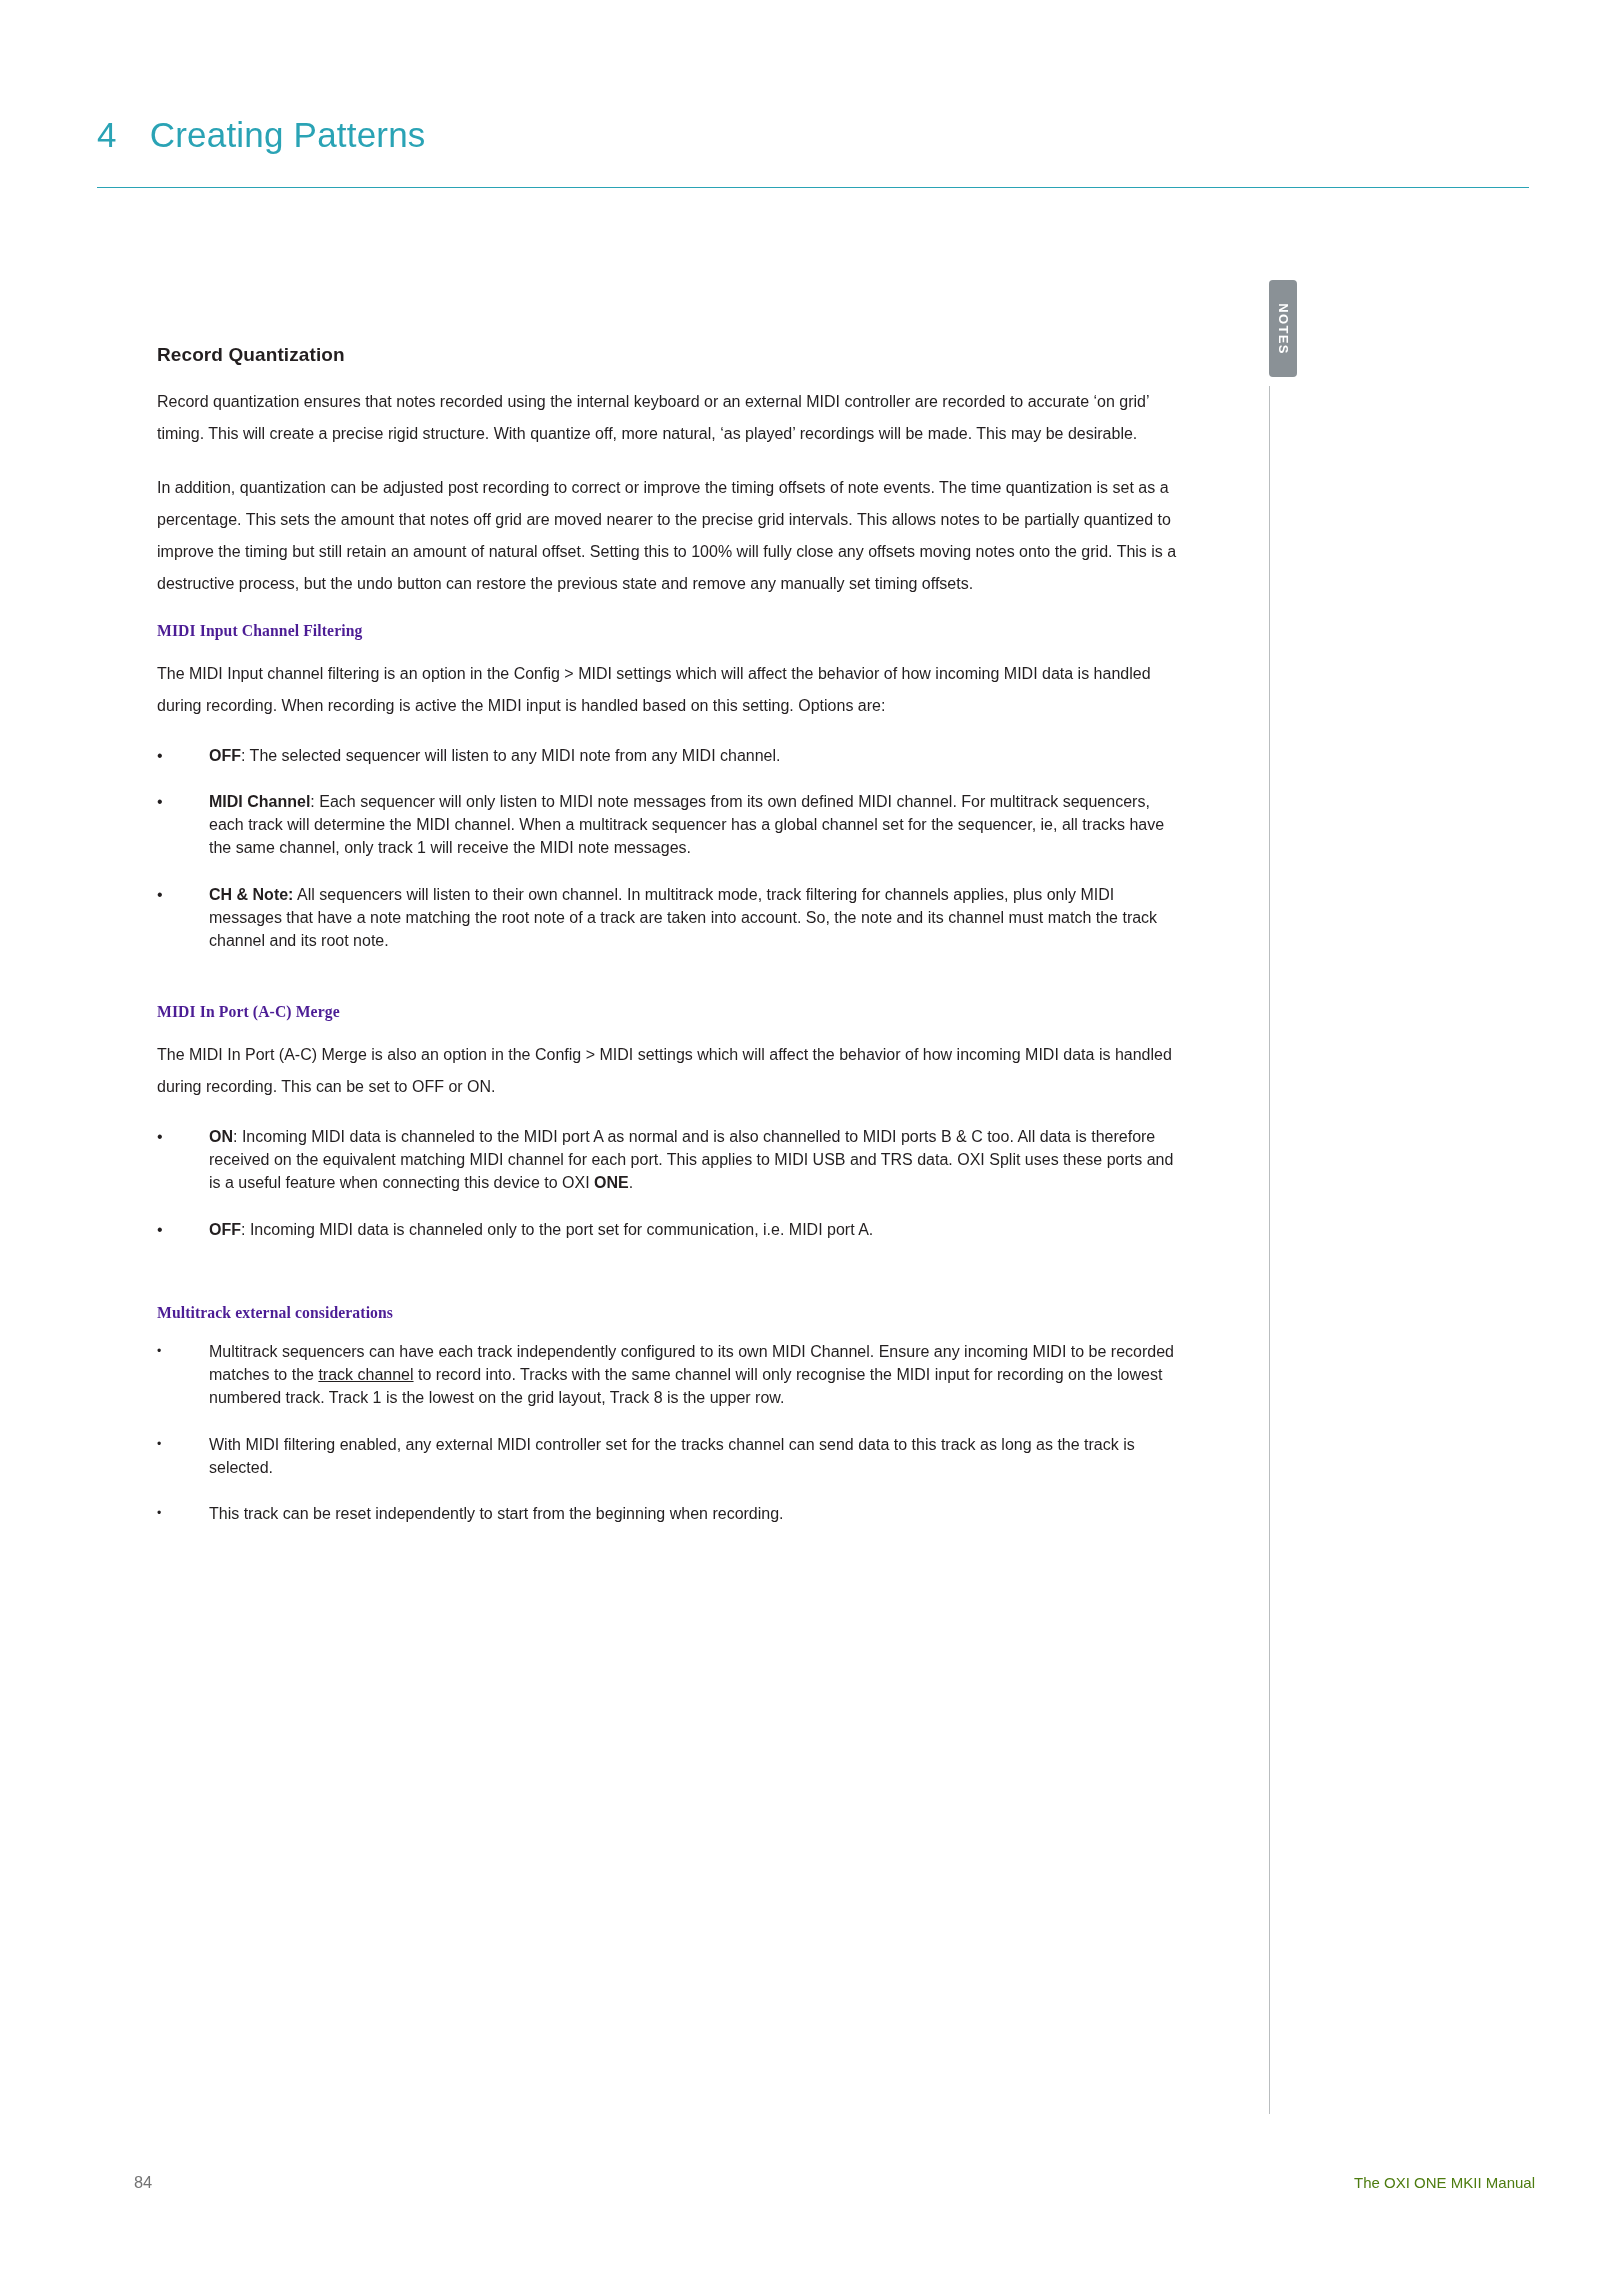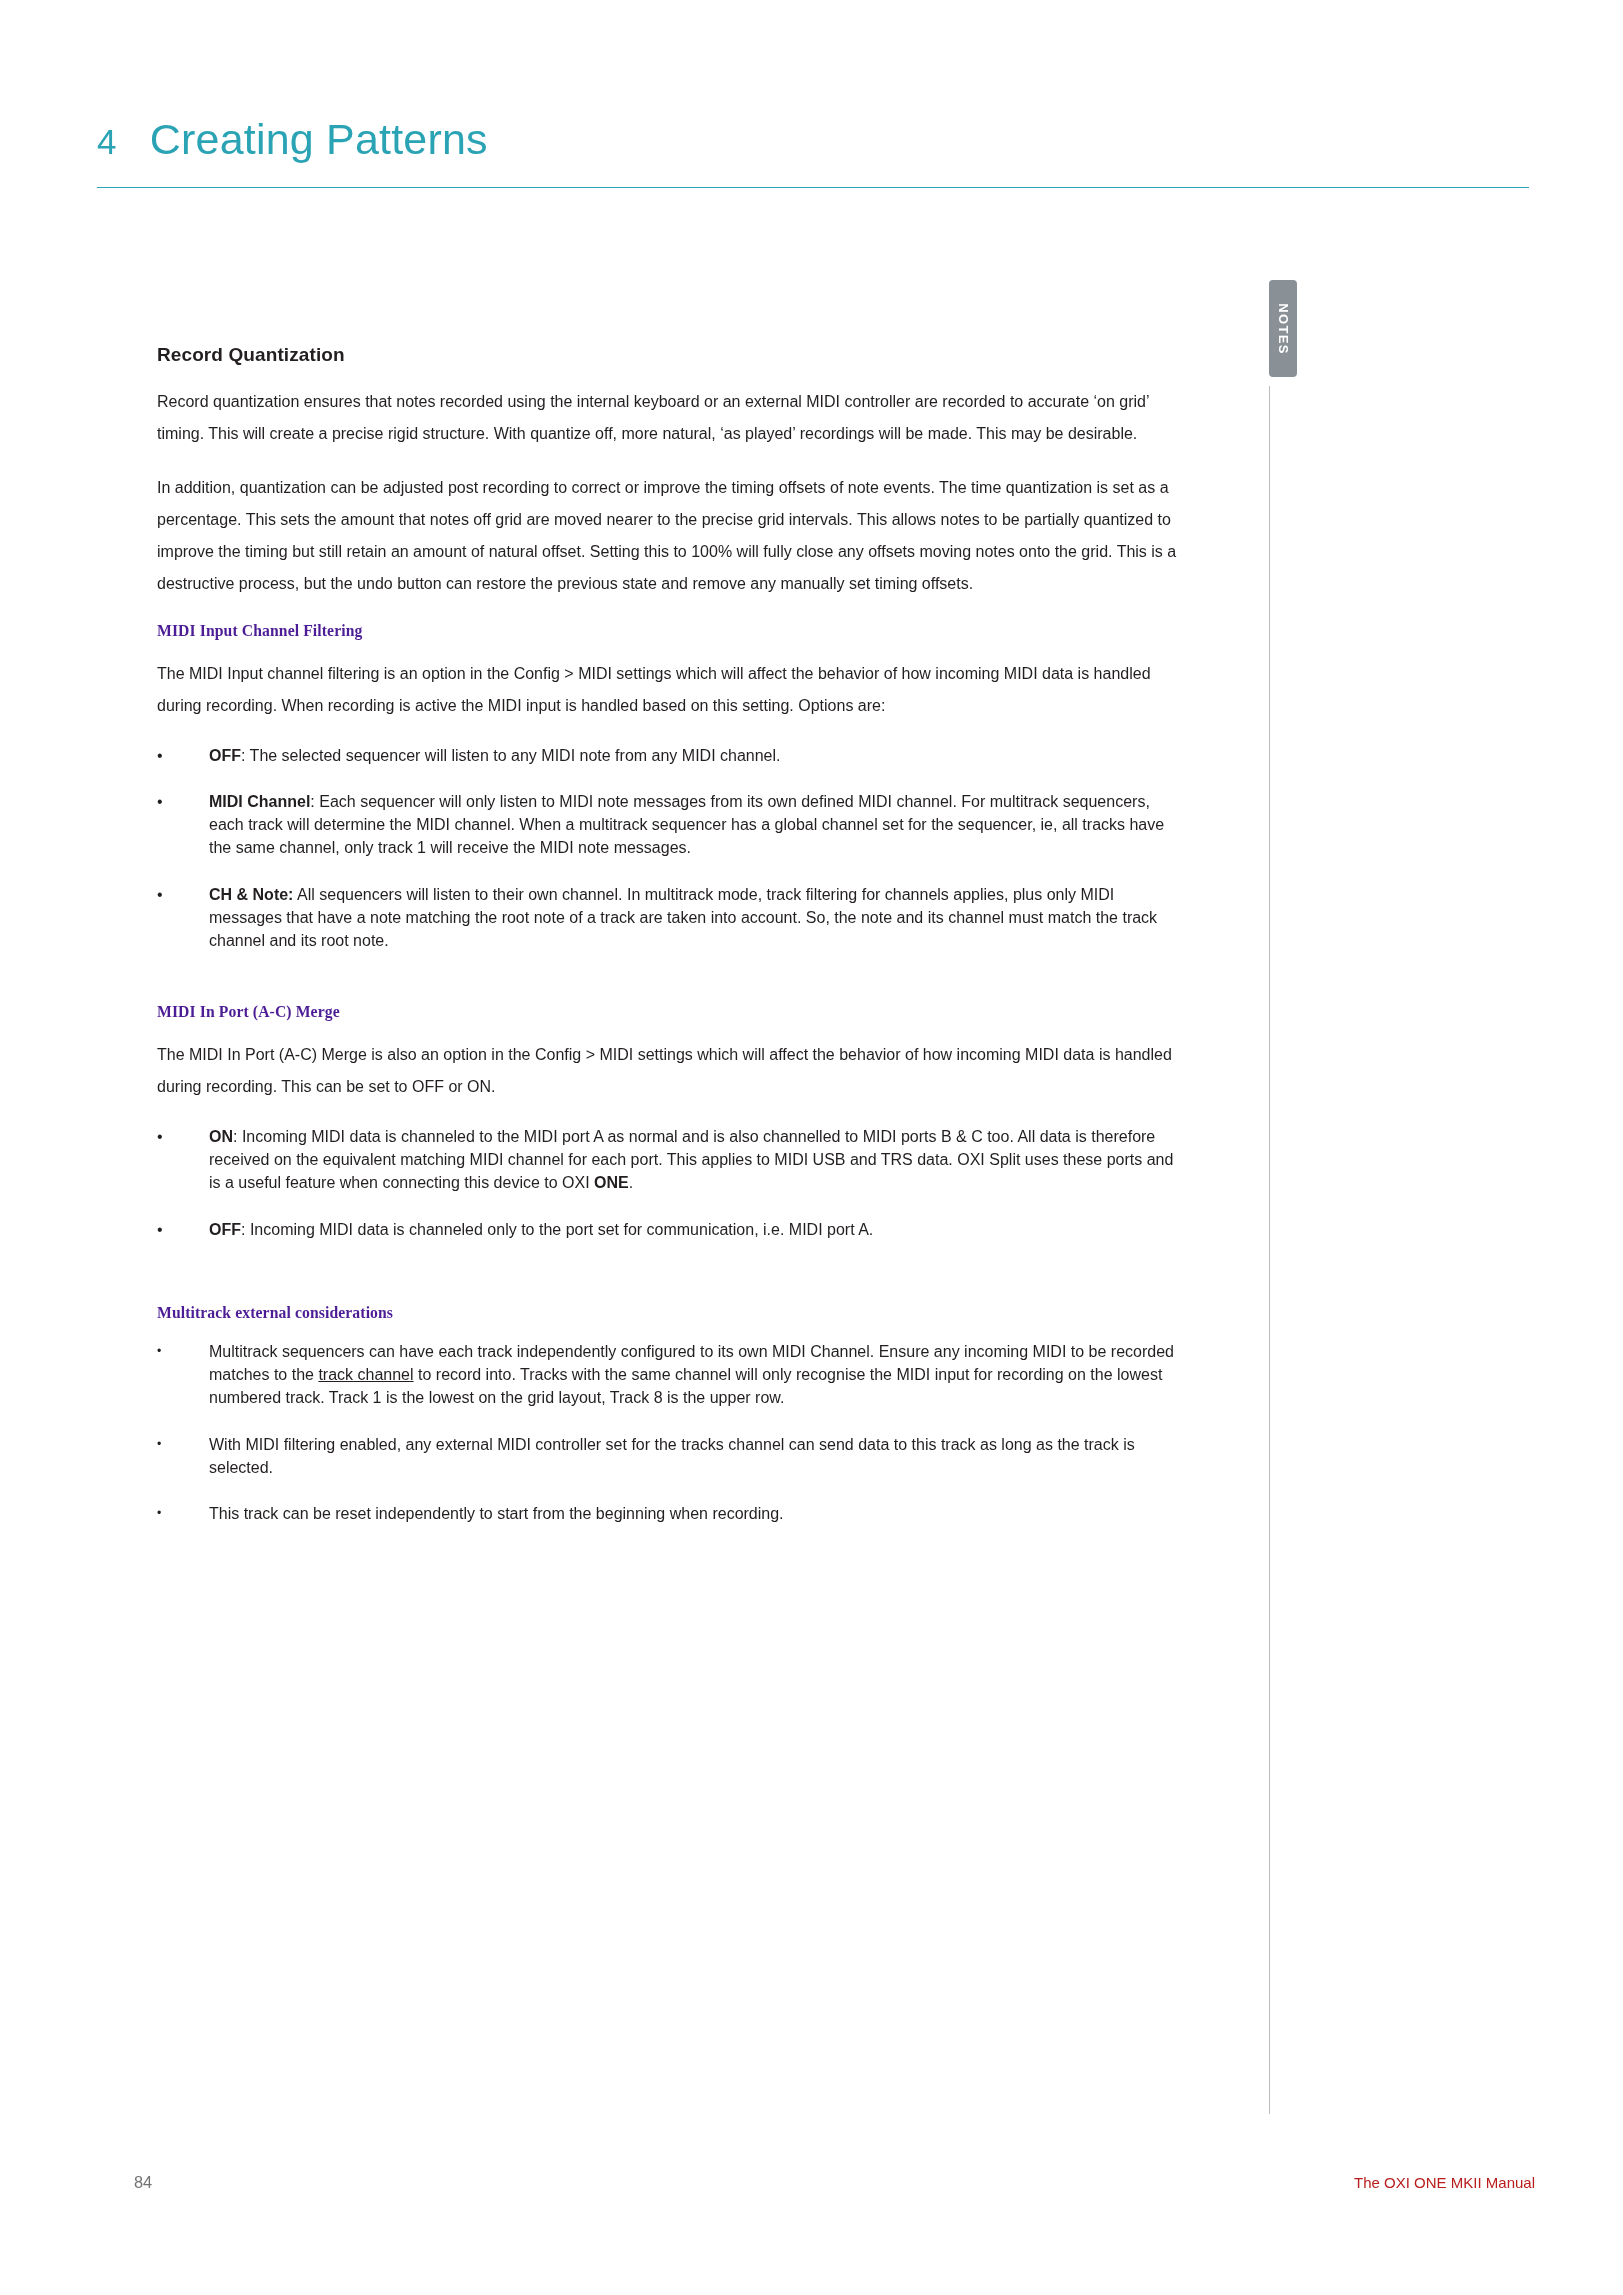--- a/index.html
+++ b/index.html
@@ -28,21 +28,21 @@
     display: flex;
     align-items: baseline;
   }
   .chapter-num {
     font-size: 35px;
     color: #2aa3b5;
     font-weight: 400;
     letter-spacing: 0.3px;
   }
   .chapter-title {
-    font-size: 43px;
+    font-size: 35px;
     color: #2aa3b5;
     font-weight: 400;
     margin-left: 33px;
     letter-spacing: 0.2px;
   }
   .header-rule {
     position: absolute;
     left: 97px;
     top: 187px;
     width: 1432px;
@@ -157,21 +157,21 @@
     font-size: 16.4px;
     color: #737373;
   }
   .footer-right {
     position: absolute;
     left: 1260px;
     top: 2174px;
     width: 275px;
     text-align: right;
     font-size: 15px;
-    color: #b91c1c;
+    color: #4d7c0f;
   }
 </style>
 </head>
 <body>
 
 <div class="page">
 
   <div class="chapter-header">
     <span class="chapter-num">4</span>
     <span class="chapter-title">Creating Patterns</span>

